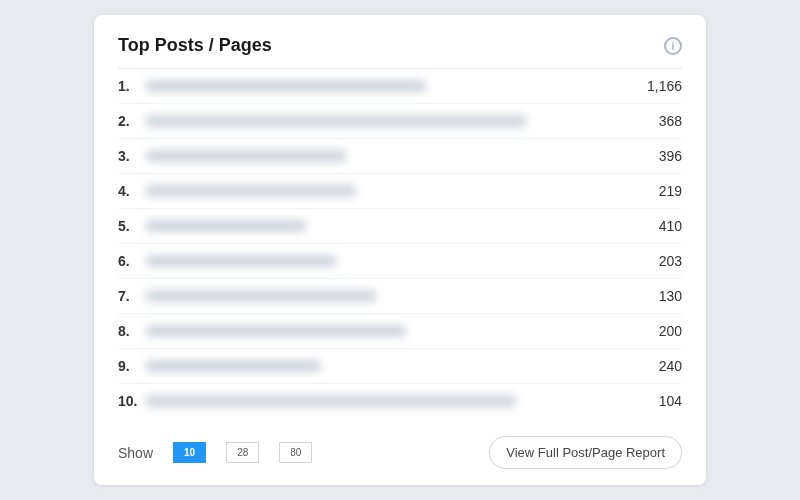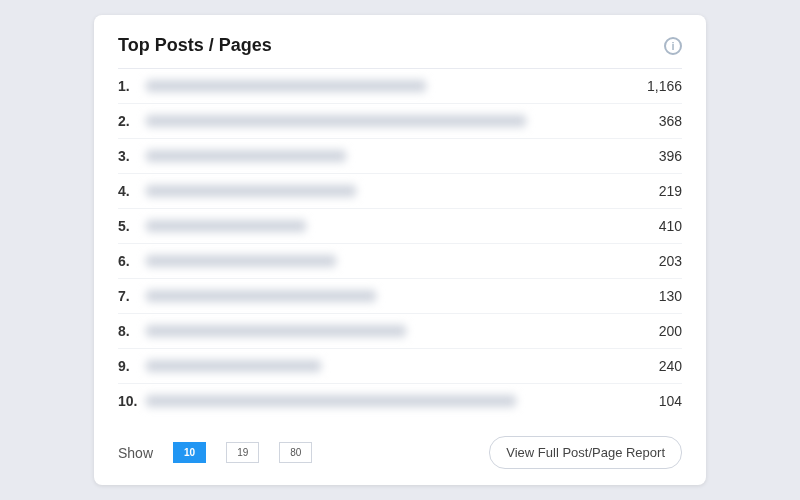--- a/index.html
+++ b/index.html
@@ -228,18 +228,18 @@
           <div class="post-title-blur" style="width: 370px;"></div>
         </div>
         <span class="post-count">104</span>
       </div>
     </div>
 
   <div class="card-footer">
     <div class="show-section">
       <span class="show-label">Show</span>
       <button class="show-btn active">10</button>
-      <button class="show-btn">19</button>
+      <button class="show-btn">28</button>
       <button class="show-btn">80</button>
     </div>
     <button class="view-report-btn">View Full Post/Page Report</button>
   </div>
 </div>
 
 </body></html>

